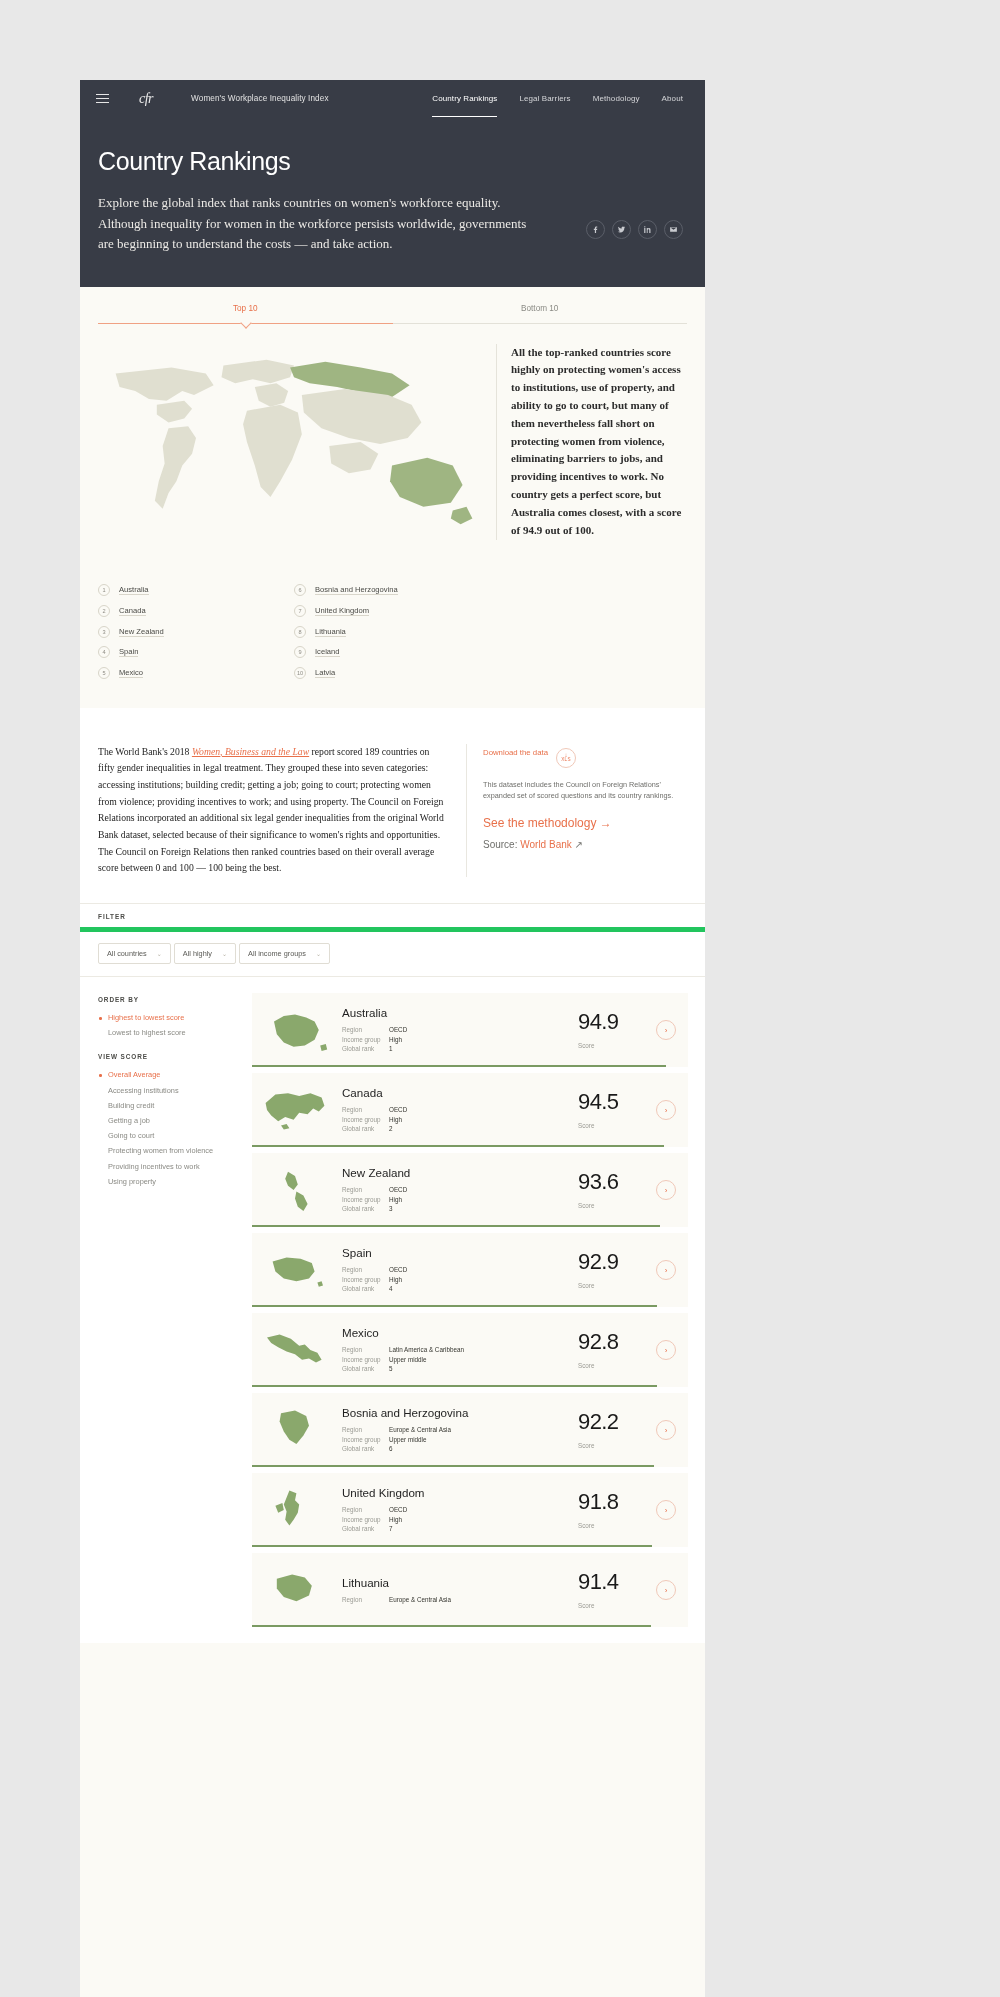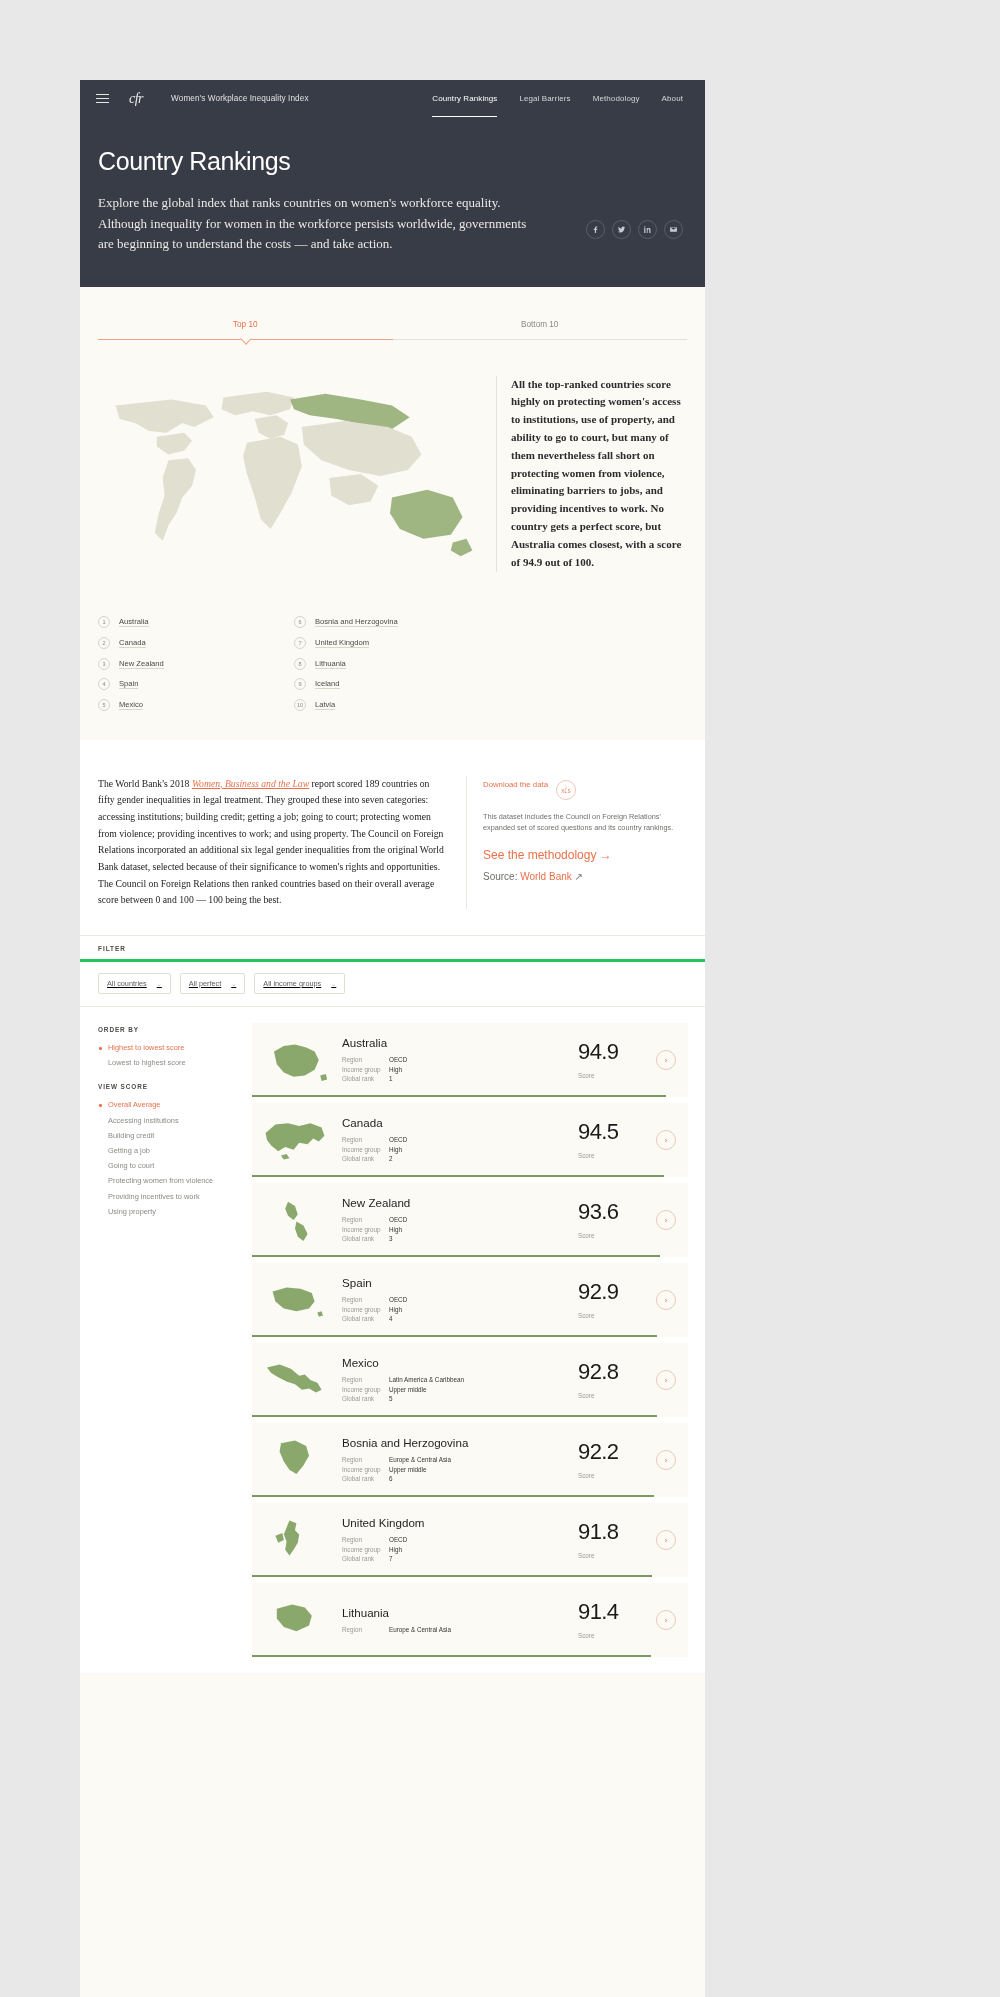--- a/index.html
+++ b/index.html
@@ -20,21 +20,21 @@
 
   
   .topnav {
     height: 37px;
     background: #383c46;
     display: flex;
     align-items: center;
     padding: 0 22px 0 16px;
     position: relative;
   }
-  .nav-left { display: flex; align-items: center; gap: 18px; }
+  .nav-left { display: flex; align-items: center; gap: 28px; }
   .hamburger { display: flex; flex-direction: column; gap: 3px; cursor: pointer; }
   .hamburger i { display: block; width: 13px; height: 1.3px; background: #e6e6e6; }
   .logo-cfr {
     font-family: "Liberation Serif", serif;
     font-style: italic;
     font-size: 14px;
     color: #e9e9e9;
     letter-spacing: -0.5px;
     padding-left: 2px;
   }
@@ -105,21 +105,21 @@
     color: #c9cbd0;
     font-size: 8px;
     cursor: pointer;
   }
   .social-btn svg { width: 9px; height: 9px; fill: #c9cbd0; }
 
   
   .tabs-wrap { background: #fbfaf5; padding-top: 17px; }
   .tabs {
     display: flex;
-    margin: 16px 18px;
+    margin: 0 18px;
     position: relative;
     justify-content: space-between;
   }
   .tab {
     flex: 1;
     text-align: center;
     font-size: 8.2px;
     color: #8b8b85;
     padding-bottom: 10px;
     border-bottom: 1px solid #e3e1d8;
@@ -249,25 +249,24 @@
     padding: 9px 18px 7px 18px;
   }
   .filter-label {
     font-size: 6.4px;
     font-weight: bold;
     letter-spacing: 1px;
     color: #4b4b47;
   }
   .filter-bar {
     background: #ffffff;
-    border-top: 3px solid #22c55e;
+    border-top: 5px solid #22c55e;
     padding: 11px 18px 12px 18px;
     display: flex;
-    gap: 9px;
-    text-decoration: underline;
+    gap: 3px;
   }
   .select {
     border: 1px solid #e0ddd4;
     border-radius: 2px;
     padding: 5px 8px;
     font-size: 7.3px;
     color: #5b5b56;
     display: flex;
     align-items: center;
     gap: 10px;
@@ -523,21 +522,21 @@
 
   <div class="filter-label-wrap">
     <div class="filter-label">FILTER</div>
   </div>
   <div class="filter-bar">
     <div class="select">
       <span>All countries</span>
       <span class="chev">⌄</span>
     </div>
     <div class="select">
-      <span>All perfect</span>
+      <span>All highly</span>
       <span class="chev">⌄</span>
     </div>
     <div class="select">
       <span>All income groups</span>
       <span class="chev">⌄</span>
     </div>
   </div>
 
   <div class="main-grid">
     <div class="sidebar">

